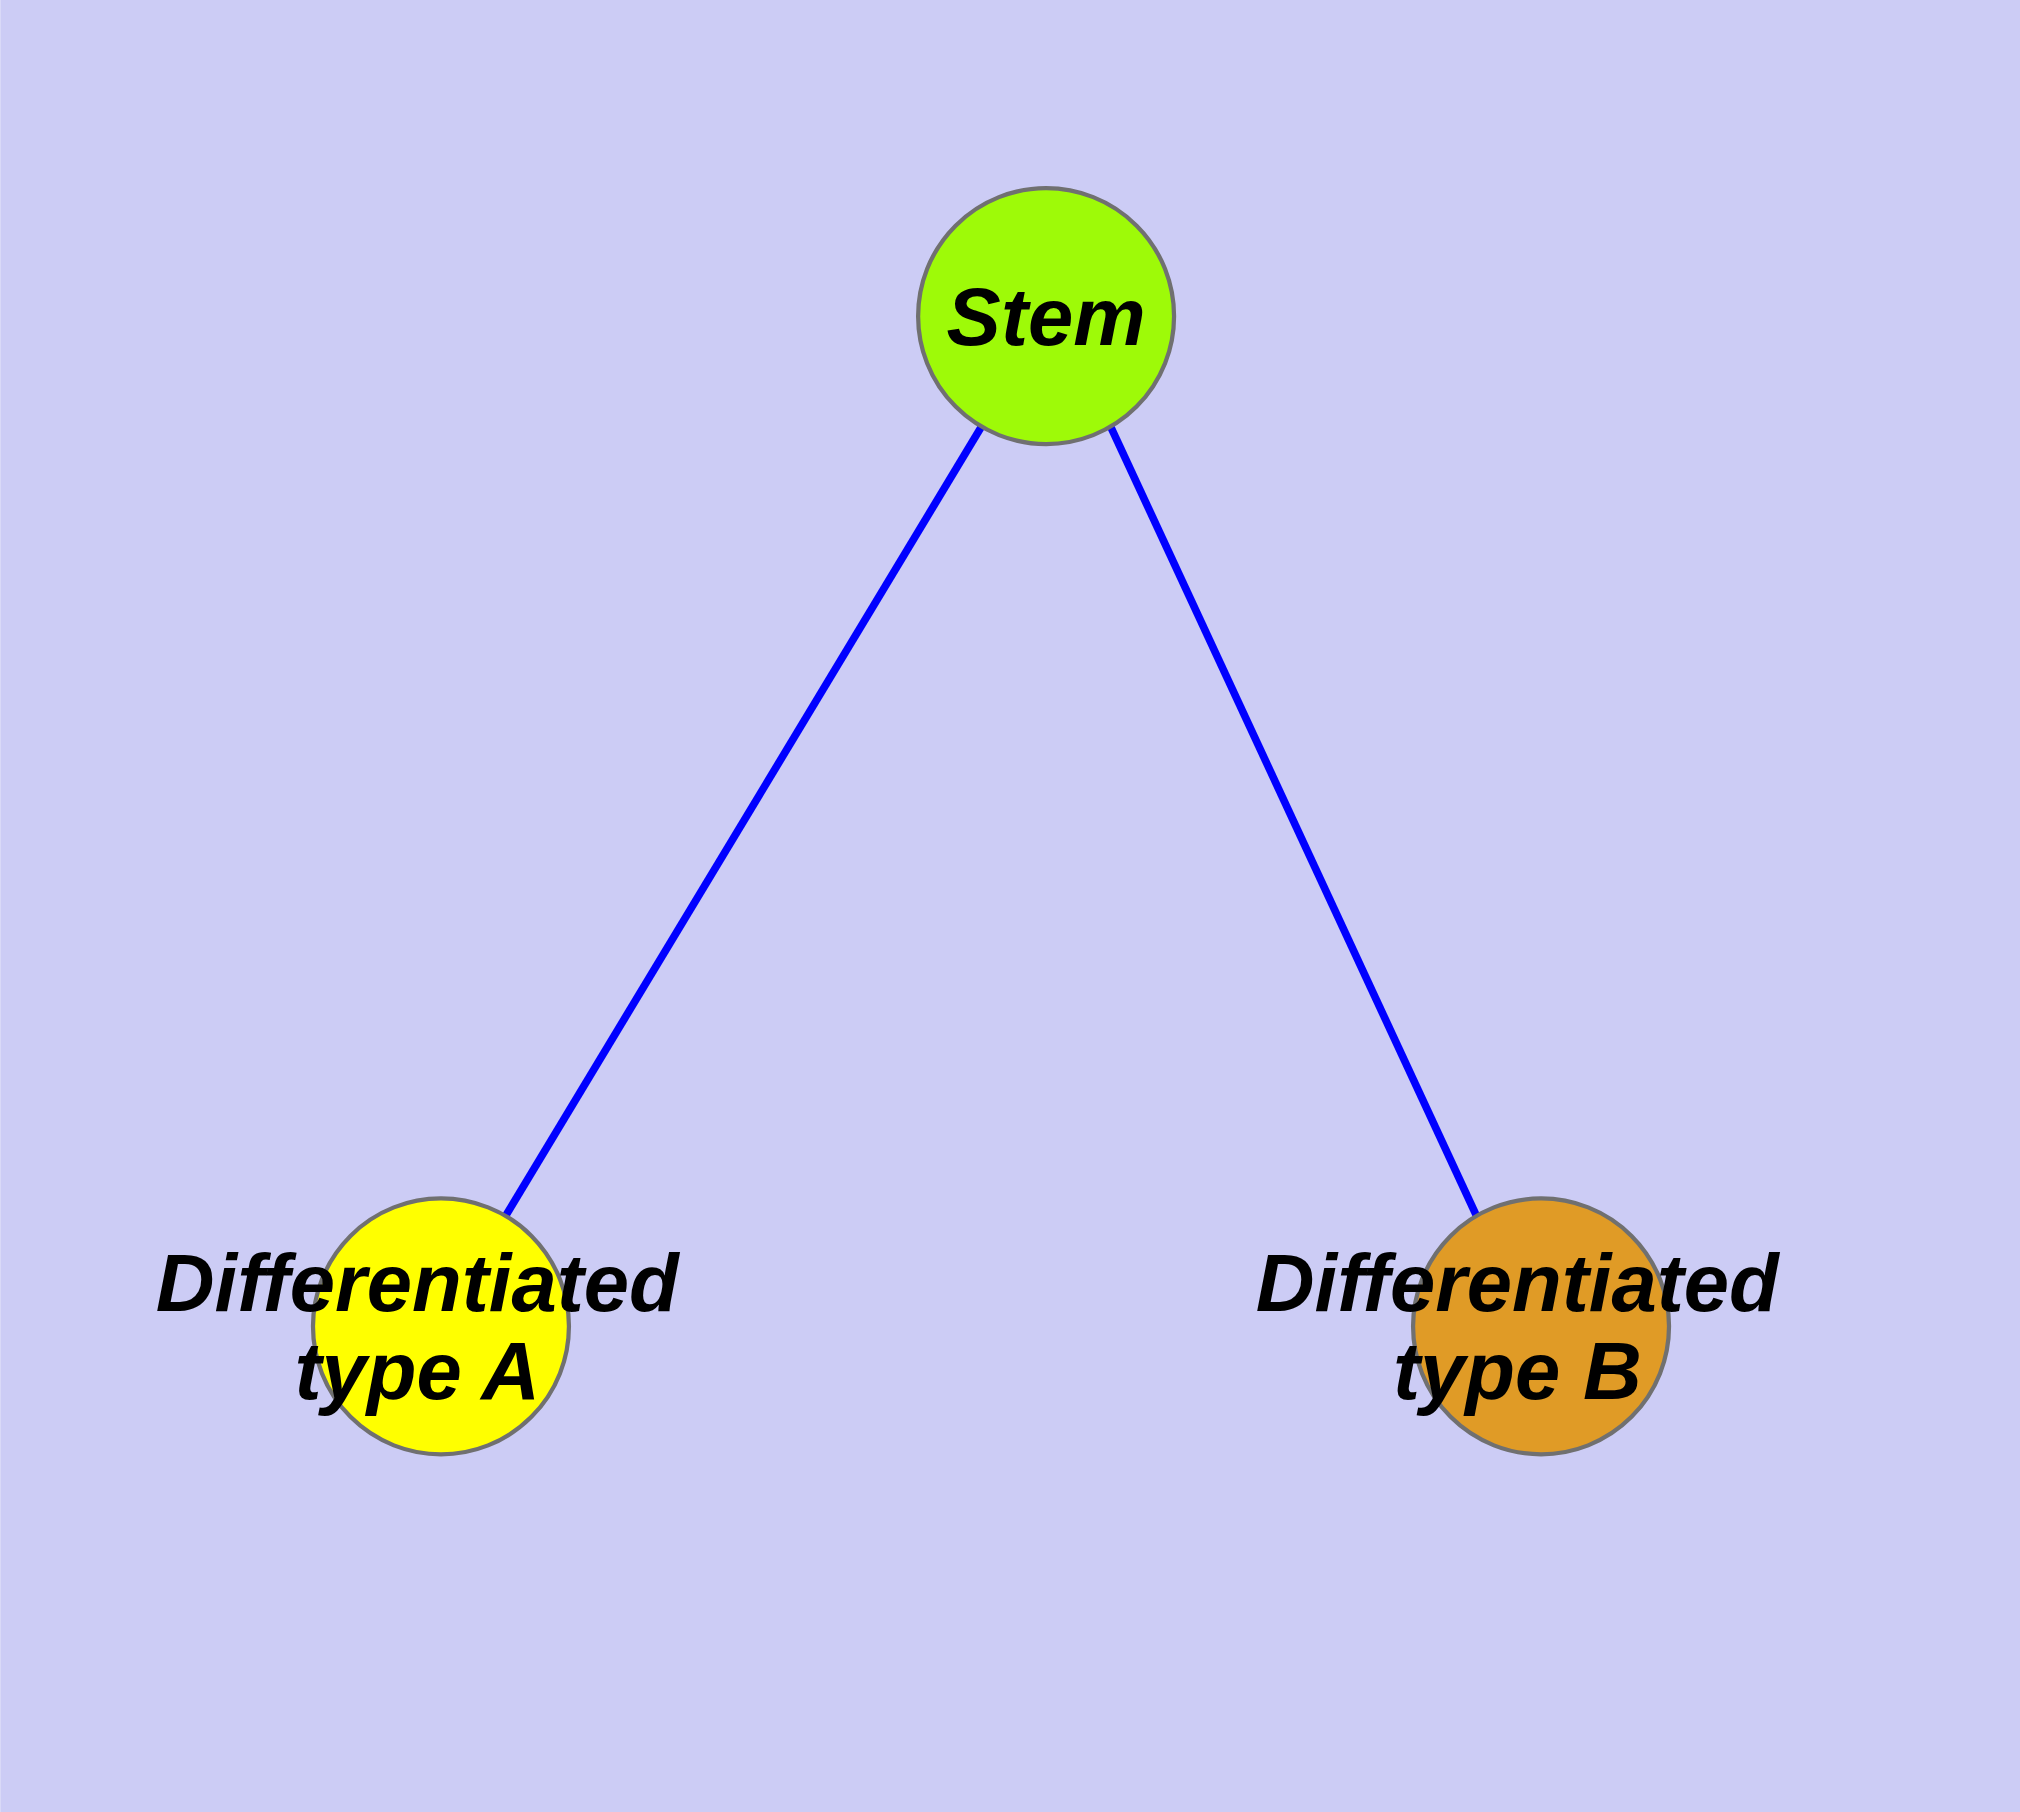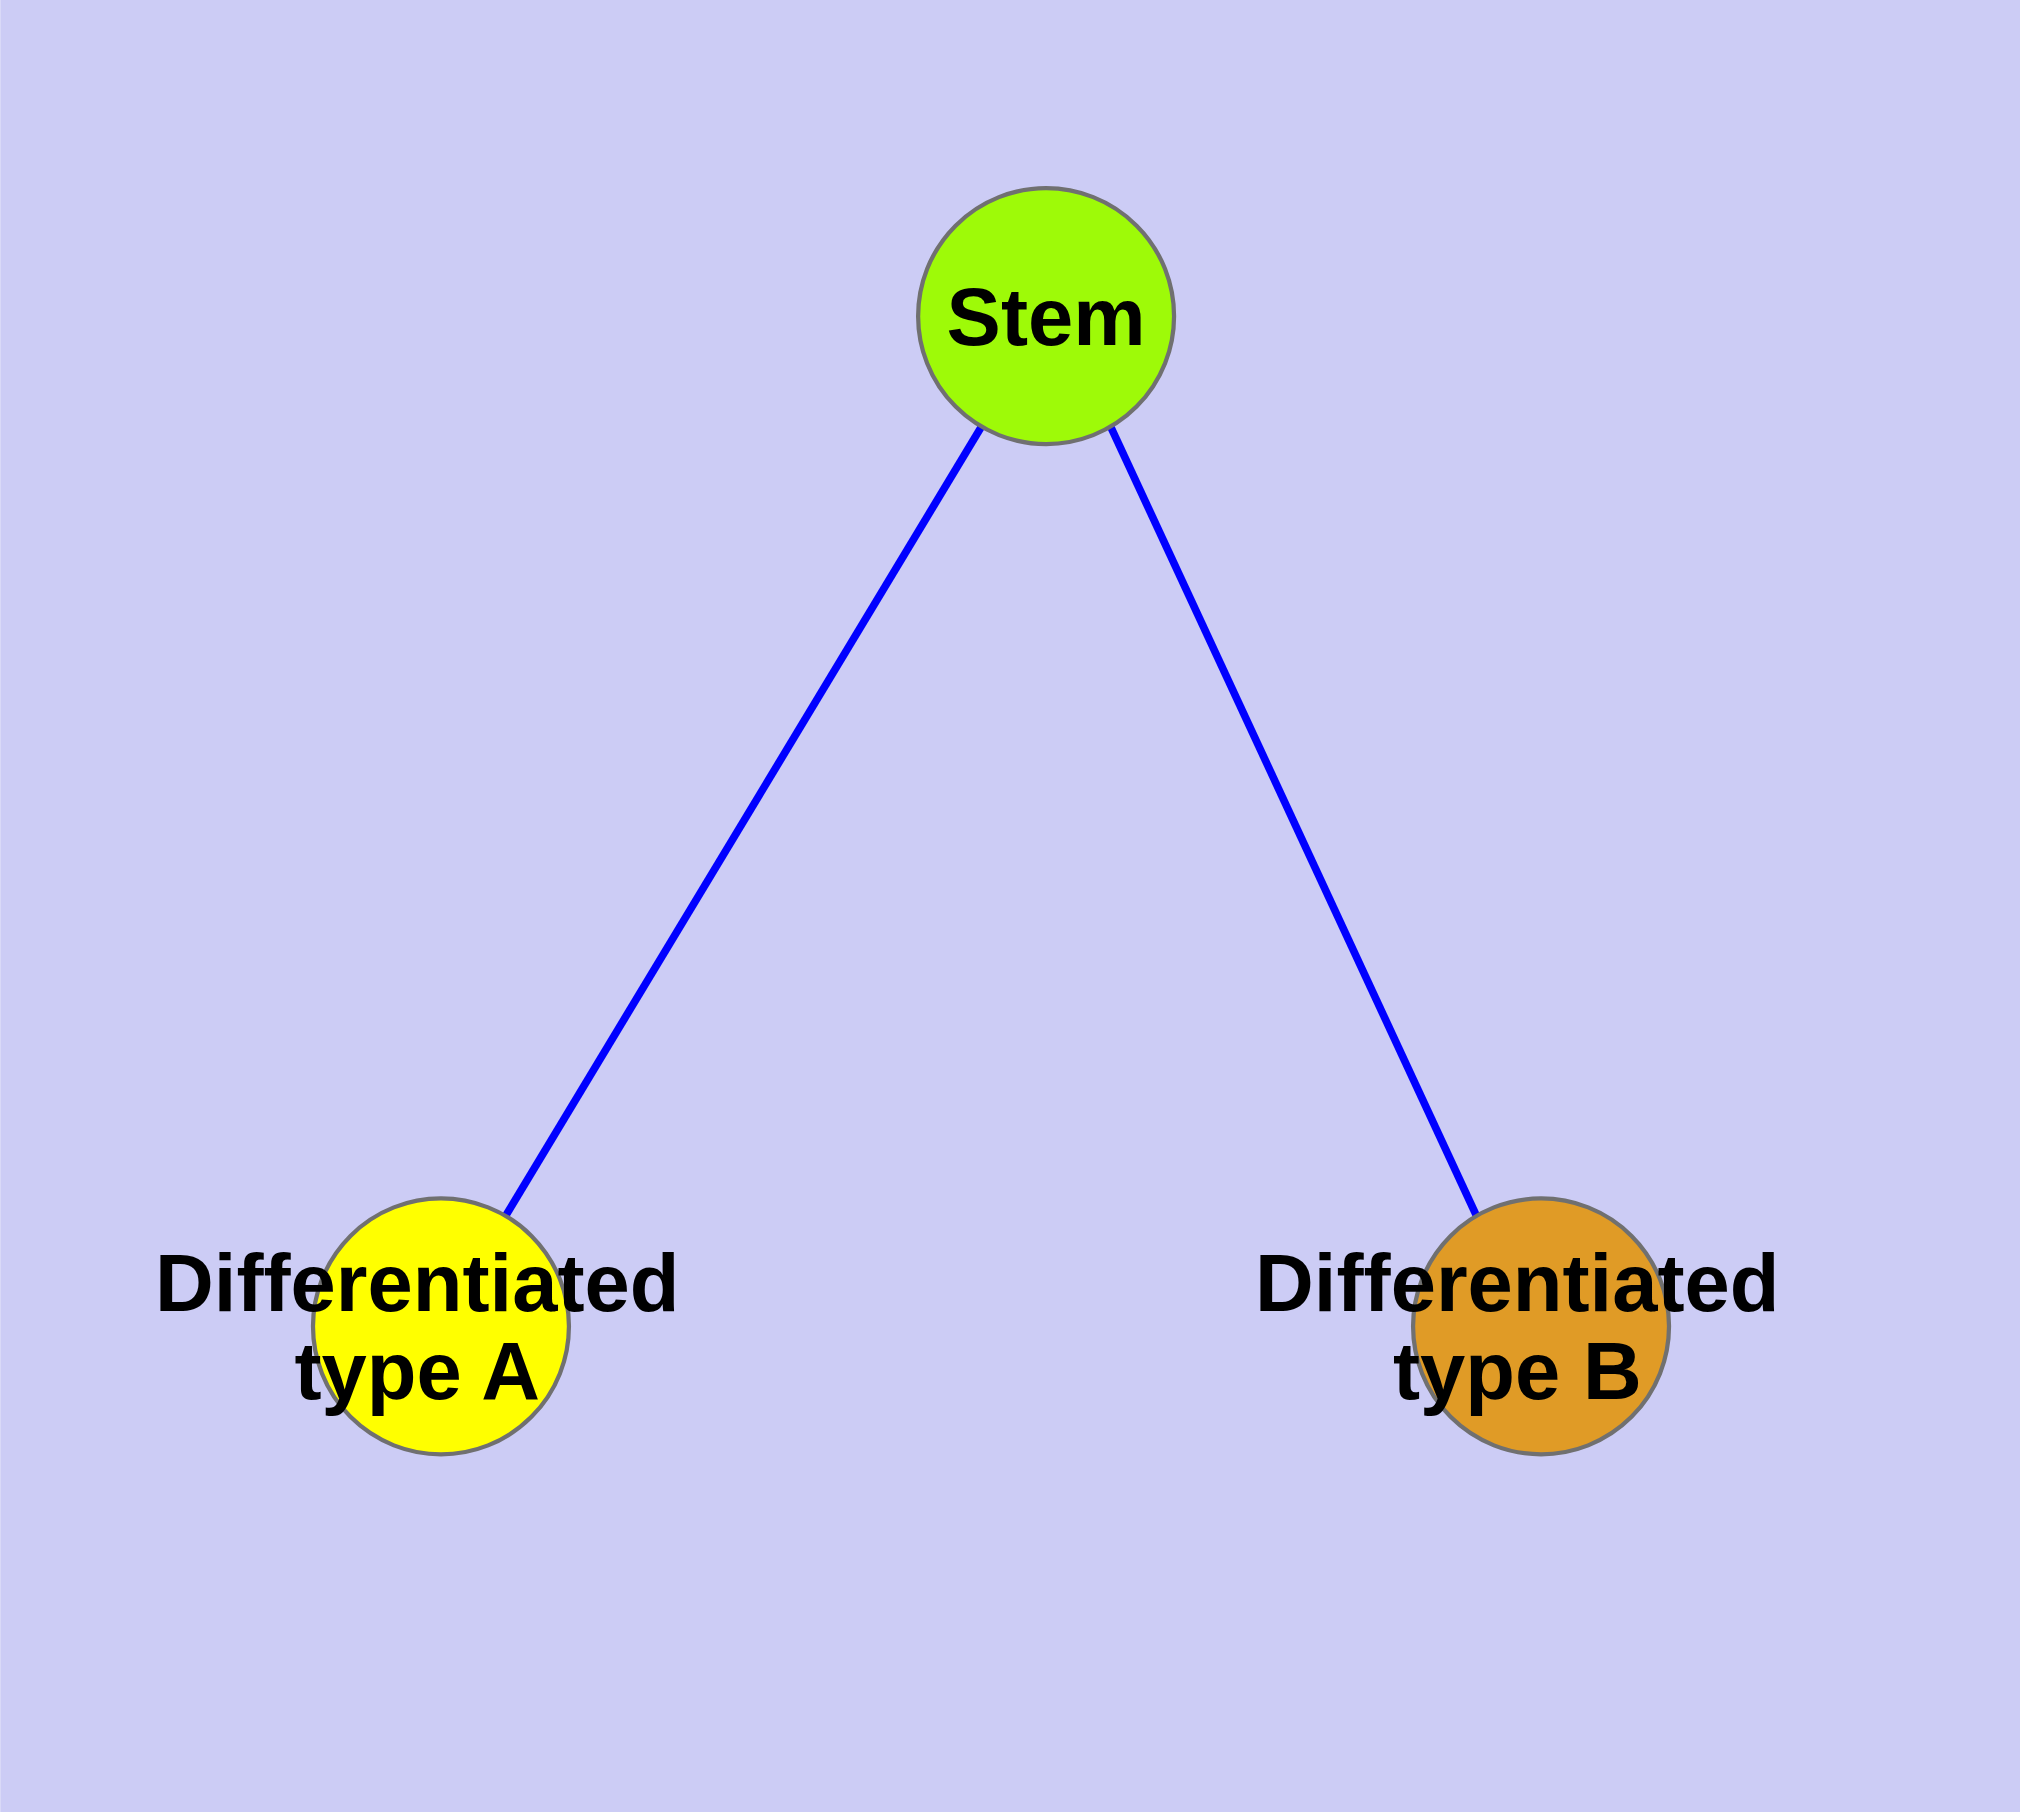--- a/index.html
+++ b/index.html
@@ -7,20 +7,21 @@
     margin: 0;
     padding: 0;
     background: #ffffff;
   }
   #canvas {
     position: relative;
     width: 2021px;
     height: 1812px;
     overflow: hidden;
     font-family: "Liberation Sans", sans-serif;
+    font-style: italic;
   }
   #graph-svg {
     position: absolute;
     top: 0;
     left: 0;
     width: 2021px;
     height: 1812px;
     display: block;
   }
   .node-label {

